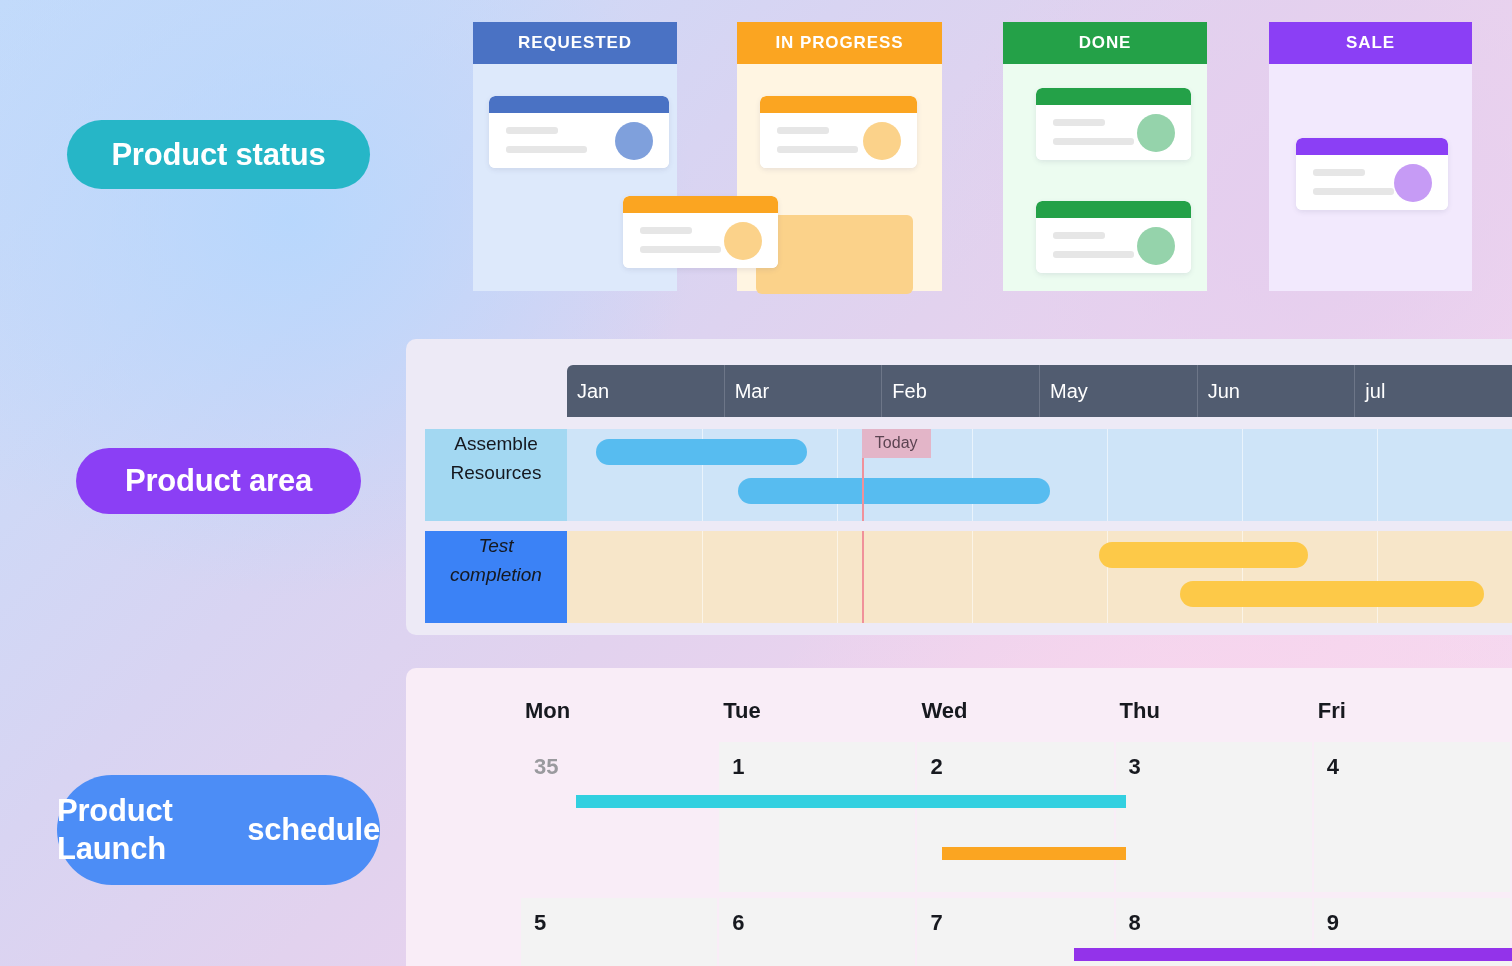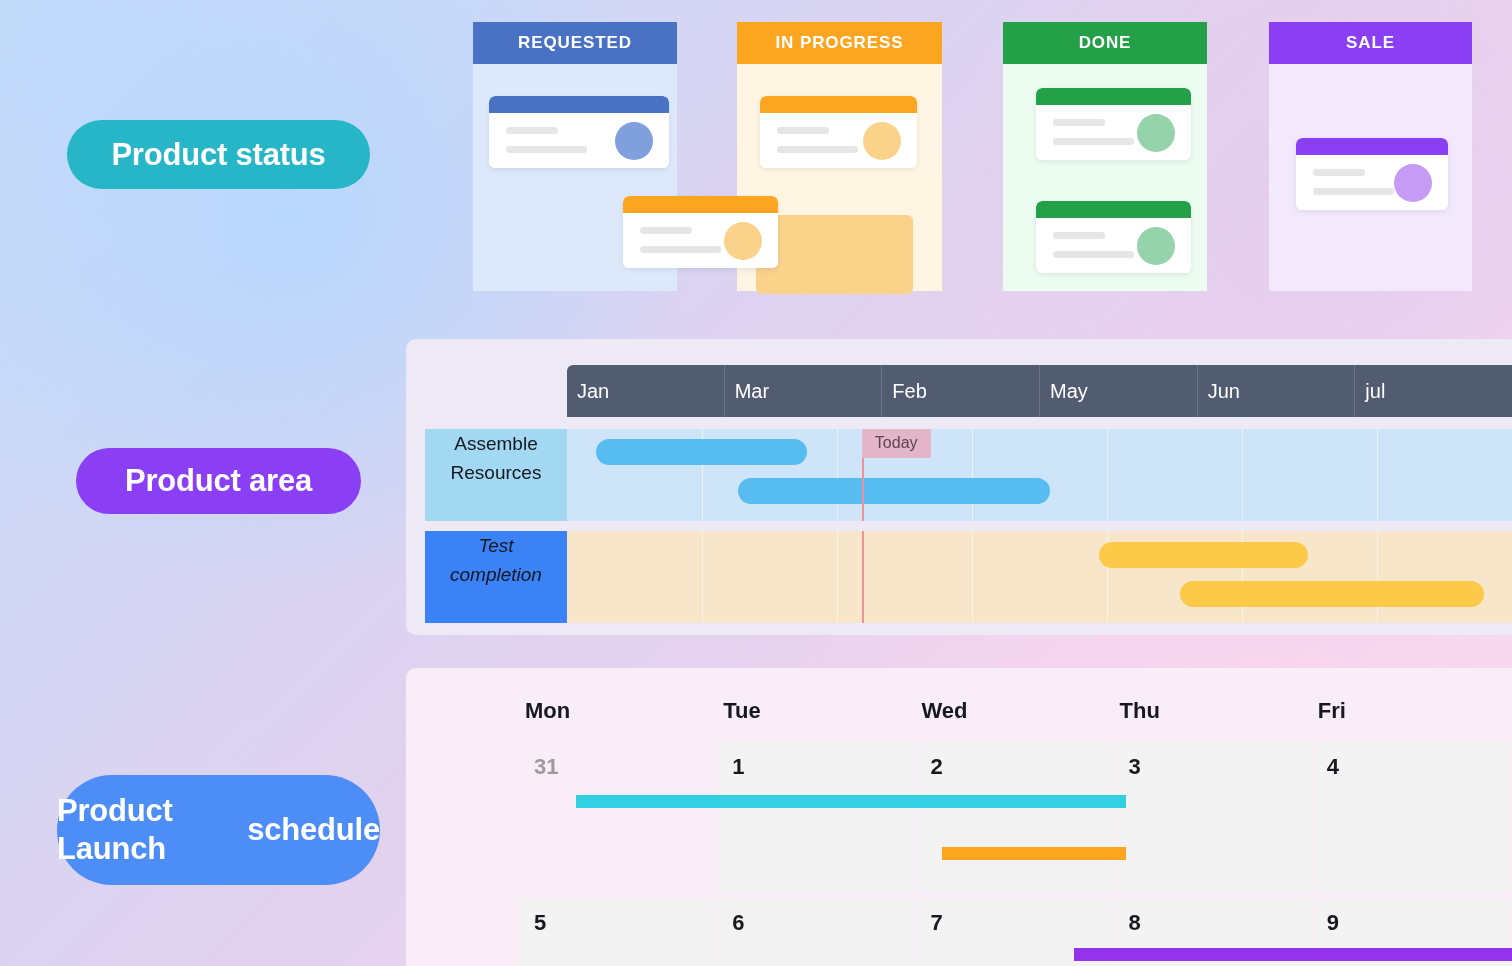--- a/index.html
+++ b/index.html
@@ -363,21 +363,21 @@
     <div class="cal-dow">Tue</div>
     <div class="cal-dow">Wed</div>
     <div class="cal-dow">Thu</div>
     <div class="cal-dow">Fri</div>
   </div>
 
   <div class="cal-grid">
 
     <div class="cal-week" style="top:0px; height:150px;">
       <div class="cal-cell empty">
-        <div class="cal-daynum muted">31</div>
+        <div class="cal-daynum muted">35</div>
       </div>
       <div class="cal-cell">
         <div class="cal-daynum">1</div>
       </div>
       <div class="cal-cell">
         <div class="cal-daynum">2</div>
       </div>
       <div class="cal-cell">
         <div class="cal-daynum">3</div>
       </div>

